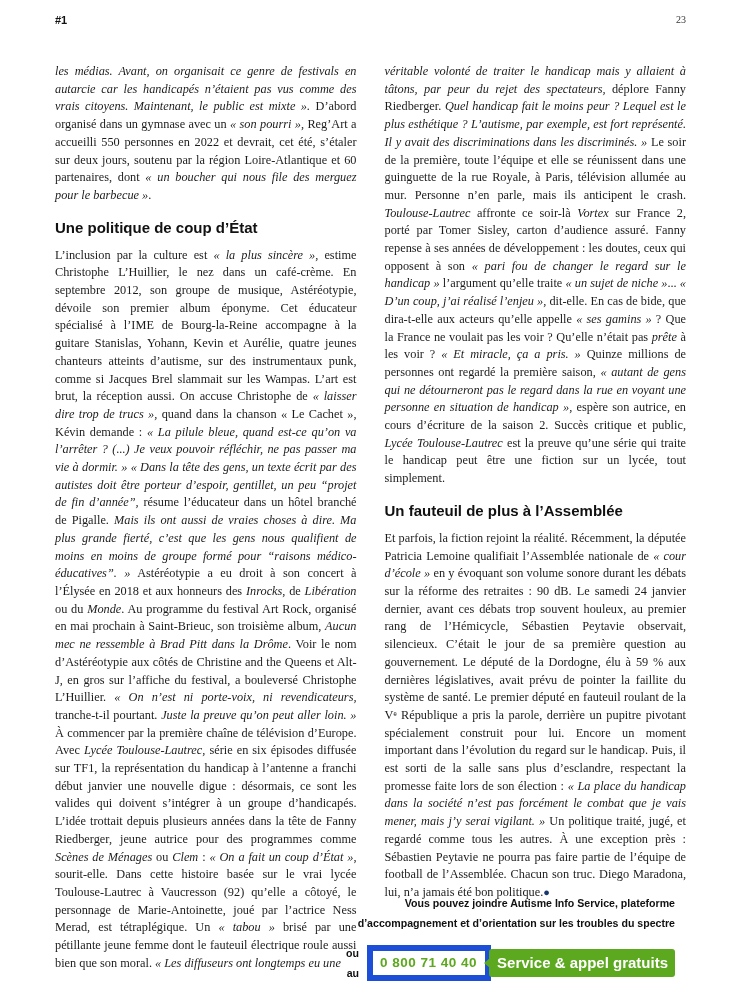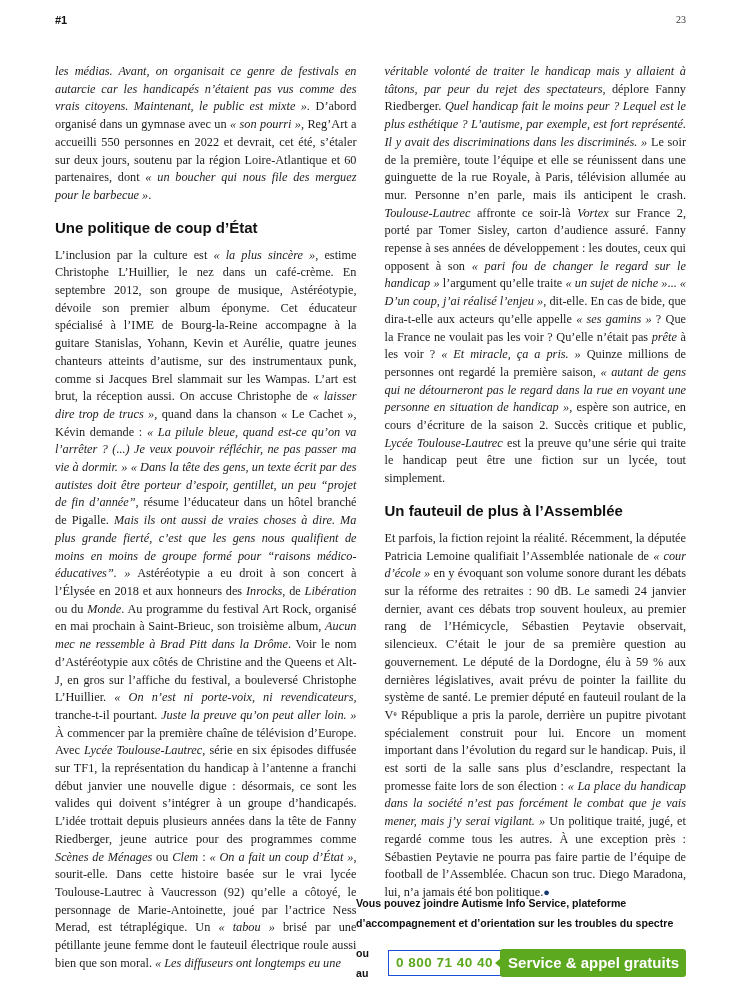--- a/index.html
+++ b/index.html
@@ -50,43 +50,43 @@
     margin:14px 0 10px 0;
     text-align:left;
   }
   .end-bullet{
     color:var(--navy);
     font-style:normal;
     font-size:11px;
   }
   .footer-note{
     position:absolute;
-    right:45px;
+    right:56px;
     top:893px;
     width:330px;
-    text-align:left;
+    text-align:right;
     font-family:"Liberation Sans","DejaVu Sans",sans-serif;
     font-weight:bold;
     font-size:10.6px;
     line-height:20px;
     color:#111;
   }
   .phone-row{
     display:flex;
     justify-content:flex-end;
     align-items:center;
     margin-top:10px;
   }
   .phone-prefix{
     font-size:10.6px;
     margin-right:8px;
   }
   .phone-box{
     background:#ffffff;
-    border:1px solid #1d4ed8;
+    border:6px solid #1d4ed8;
     color:var(--green);
     font-size:13.5px;
     font-weight:bold;
     padding:2px 8px 2px 7px;
     letter-spacing:0.5px;
     white-space:nowrap;
   }
   .free-badge{
     position:relative;
     background:var(--green);

